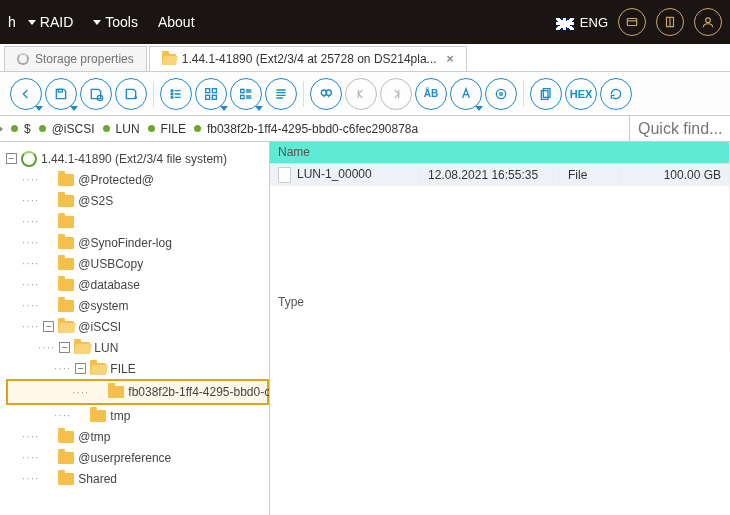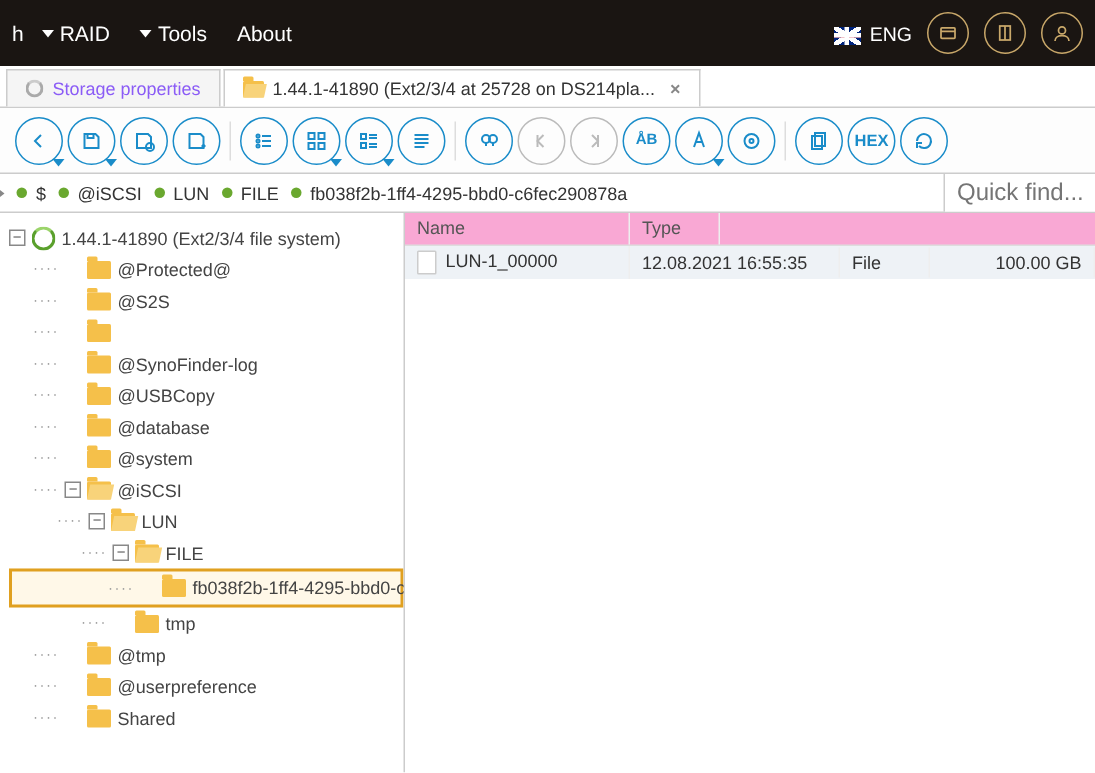--- a/index.html
+++ b/index.html
@@ -13,21 +13,21 @@
   .lang { display:flex; align-items:flex-end; gap:6px; font-size:13px;}
   .flag { width:18px; height:12px; background: linear-gradient(180deg,#00247d 0 100%); position:relative; }
   .flag::before, .flag::after { content:""; position:absolute; inset:0; }
   .flag::before { background: linear-gradient(to bottom right, transparent 42%, #fff 42% 58%, transparent 58%), linear-gradient(to bottom left, transparent 42%, #fff 42% 58%, transparent 58%); }
   .flag::after { background: linear-gradient(#fff,#fff) center/100% 3px no-repeat, linear-gradient(#fff,#fff) center/3px 100% no-repeat, linear-gradient(#cf142b,#cf142b) center/100% 2px no-repeat, linear-gradient(#cf142b,#cf142b) center/2px 100% no-repeat; }
   .circ-btn { width:28px; height:28px; border:1.5px solid #c9a86a; border-radius:50%; display:flex; align-items:center; justify-content:center; cursor:pointer; color:#c9a86a; }
   .circ-btn svg { width:14px; height:14px; stroke:#c9a86a; fill:none; stroke-width:2; }
 
   
   .tabs { height: 28px; background:#fff; border-bottom:1px solid #ccc; display:flex; align-items:stretch; padding-left:4px; }
-  .tab { display:flex; align-items:center; gap:6px; padding:0 12px; border:1px solid #ccc; border-bottom:none; margin-top:2px; margin-right:2px; background:#f5f5f5; color:#8b5cf6; cursor:pointer; font-size:12px; max-width:300px; }
+  .tab { display:flex; align-items:center; gap:6px; padding:0 12px; border:1px solid #ccc; border-bottom:none; margin-top:2px; margin-right:2px; background:#f5f5f5; color:#737373; cursor:pointer; font-size:12px; max-width:300px; }
   .tab.active { background:#fff; color:#333;justify-content:flex-end; }
   .tab .bullet { width:12px; height:12px; border:2.5px solid #aaa; border-top-color:#ccc; border-radius:50%; }
   .tab .folder-ico { width:14px; height:11px; }
   .tab .close-x { color:#888; font-weight:bold; margin-left:4px; cursor:pointer; }
   .tab .label { white-space:nowrap; overflow:hidden; text-overflow:ellipsis; }
 
   
   .toolbar { height:44px; border-bottom:1px solid #ccc; display:flex; align-items:center; gap:3px; padding:0 10px; background:#fdfdfd; overflow:hidden;}
   .tbtn { width:32px; height:32px; border:1.5px solid #1a8cc9; border-radius:50%; display:flex; align-items:center; justify-content:center; color:#1a8cc9; cursor:pointer; font-weight:bold; font-size:11px; flex:0 0 auto; position:relative;}
   .tbtn.dis { border-color:#bbb; color:#bbb; cursor:default;}
@@ -52,21 +52,21 @@
   .expander { width:11px; height:11px; border:1px solid #888; display:flex; align-items:center; justify-content:center; font-size:10px; line-height:1; color:#555; background:#fff; flex:0 0 auto;}
   .exp-spacer { width:11px; flex:0 0 auto;}
   .dots { color:#999; letter-spacing:1px; flex:0 0 auto; font-size:10px;}
   .folder-ico { display:inline-block; width:16px; height:12px; background:#f5c04a; border-radius:1px; position:relative; flex:0 0 auto;}
   .folder-ico::before { content:""; position:absolute; top:-3px; left:0; width:7px; height:3px; background:#f5c04a; border-radius:1px 1px 0 0;}
   .folder-ico.open::after { content:""; position:absolute; inset:0; top:2px; background:#f8d37a; transform:skewX(-12deg); transform-origin:bottom left;}
   .vol-ico { width:16px; height:16px; border:2.5px solid #5aa02c; border-top-color:#9bd46a; border-radius:50%; flex:0 0 auto;}
 
   
   .files { flex:1; display:flex; flex-direction:column; }
-  .fh { display:flex; height:22px; border-bottom:1px solid #ddd; background:#f9a8d4; font-size:12px; color:#555;}
+  .fh { display:flex; height:22px; border-bottom:1px solid #ddd; background:#5eead4; font-size:12px; color:#555;flex-direction:column;}
   .fh div, .fr > div { padding:3px 8px; border-right:1px solid #eee;}
   .col-name { flex:0 0 150px;}
   .col-date { flex:0 0 140px;}
   .col-type { flex:0 0 60px;}
   .col-size { flex:1; text-align:right;}
   .fr { display:flex; height:22px; font-size:12px; background:#eef2f6; align-items:center;}
   .file-ico { width:13px; height:16px; background:#fff; border:1px solid #ccc; border-radius:1px; margin-right:6px; display:inline-block; vertical-align:middle;}
 </style>
 </head>
 <body>

